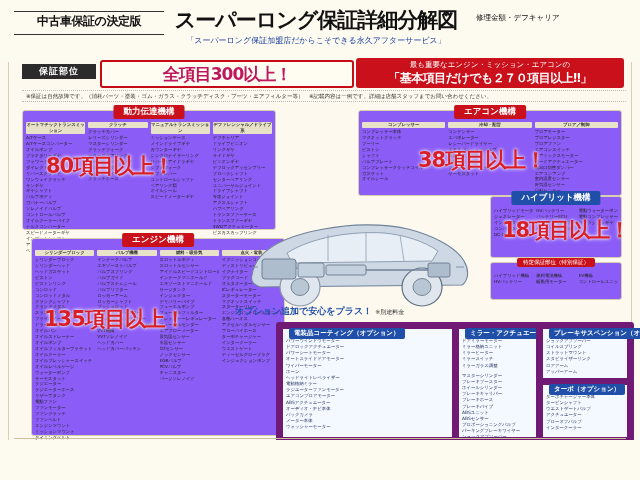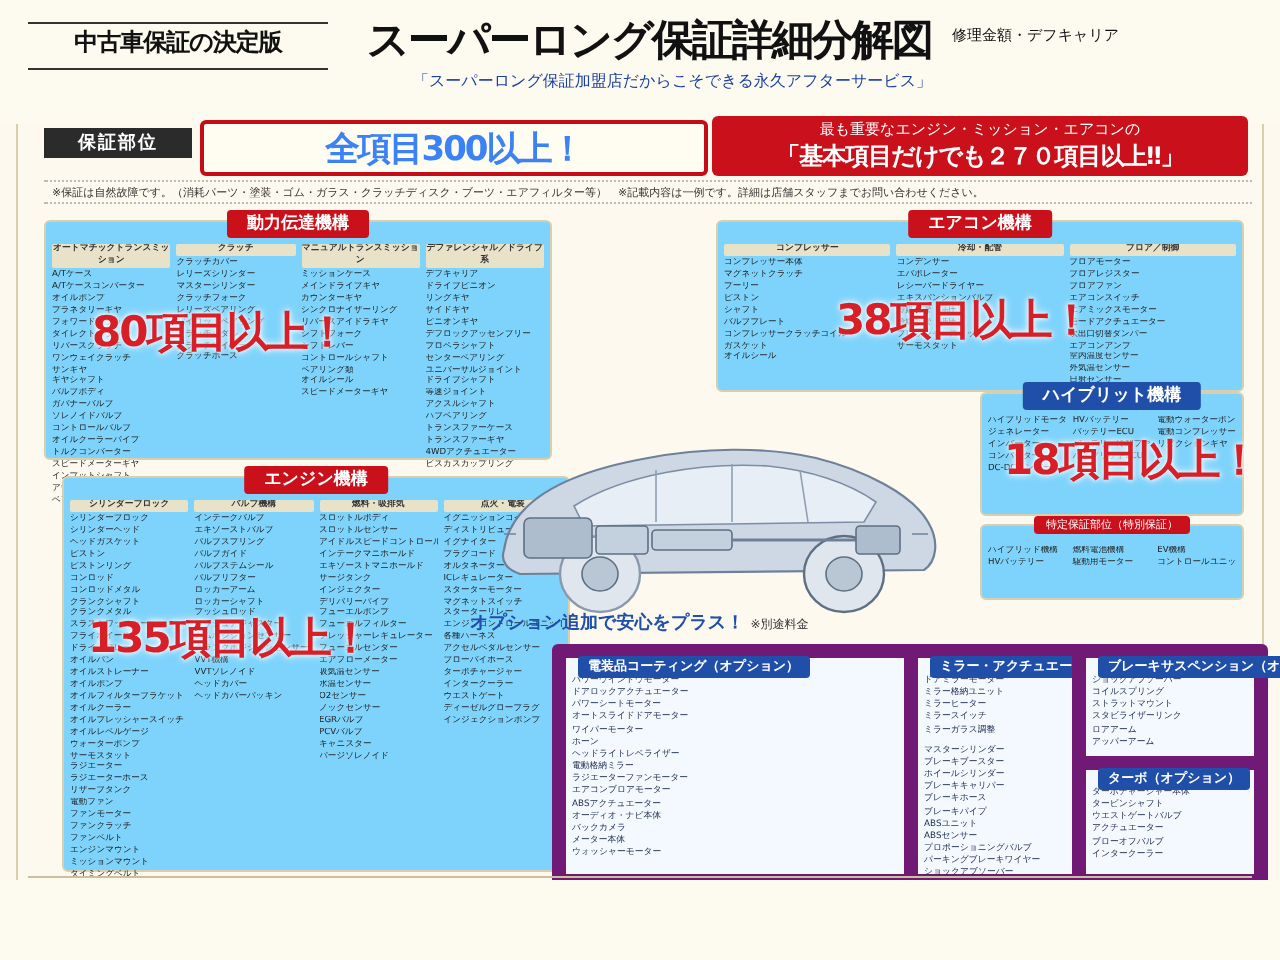--- a/index.html
+++ b/index.html
@@ -5,40 +5,40 @@
   html,body{margin:0;padding:0;}
   body{width:640px;height:480px;background:#ffffff;font-family:"DejaVu Sans",sans-serif;overflow:hidden;}
   #page{position:relative;width:640px;height:480px;background:#fdf9ee;}
 
   
   .hdr{position:absolute;left:0;top:0;width:640px;height:62px;background:#fdfaf0;}
   .hdr-left{position:absolute;left:14px;top:13px;width:150px;text-align:center;}
   .hdr-left .t1{font-size:12px;font-weight:bold;color:#111;letter-spacing:-0.5px;}
   .hdr-left .rule{position:absolute;left:0;top:-2px;width:150px;height:1px;background:#333;}
   .hdr-left .rule2{position:absolute;left:0;top:21px;width:150px;height:1px;background:#333;}
-  .hdr-title{position:absolute;left:166px;top:6px;width:300px;text-align:right;}
+  .hdr-title{position:absolute;left:166px;top:6px;width:300px;text-align:center;}
   .hdr-title .main{font-size:21px;font-weight:bold;color:#111;letter-spacing:-1px;white-space:nowrap;}
   .hdr-title .sub{font-size:8px;color:#1a3fa0;margin-top:1px;white-space:nowrap;}
   .hdr-right{position:absolute;left:476px;top:12px;font-size:7.5px;color:#111;line-height:1.5;}
 
   
   .badge{position:absolute;left:22px;top:64px;width:74px;height:15px;background:#2b2b2b;color:#fff;font-size:9px;font-weight:bold;
          display:flex;align-items:center;justify-content:center;letter-spacing:1px;}
   .allitems{position:absolute;left:100px;top:60px;width:250px;height:24px;border:2px solid #c40b16;border-radius:3px;background:#fffdf2;
             display:flex;align-items:center;justify-content:center;}
-  .allitems span{font-size:17px;font-weight:bold;color:#3b82f6;letter-spacing:-1px;}
+  .allitems span{font-size:17px;font-weight:bold;color:#be185d;letter-spacing:-1px;}
   .rbanner{position:absolute;left:356px;top:58px;width:268px;height:30px;background:#c9101b;border-radius:3px;color:#fff;
            display:flex;flex-direction:column;align-items:center;justify-content:center;}
   .rbanner .l1{font-size:7.5px;}
   .rbanner .l2{font-size:12px;font-weight:bold;letter-spacing:-0.5px;}
   .notebar{position:absolute;left:22px;top:90px;width:600px;height:10px;font-size:5.5px;color:#333;
            border-top:1px dotted #bbb;border-bottom:1px dotted #bbb;display:flex;align-items:center;padding-left:4px;}
 
   
-  .panel{position:absolute;background:#7dd3fc;border:1px solid #d8cfae;border-radius:3px;}
+  .panel{position:absolute;background:#8b5cf6;border:1px solid #d8cfae;border-radius:3px;}
   .ptitle{position:absolute;left:50%;transform:translateX(-50%);background:#c9101b;color:#fff;font-size:8.5px;font-weight:bold;
           border-radius:2px;padding:1px 10px;white-space:nowrap;}
   .ptitle.blue{background:#1f4fa8;}
   .cols{display:flex;gap:3px;padding:3px;}
   .col{flex:1;font-size:4.3px;line-height:1.38;color:#222;overflow:hidden;}
   .col .ch{display:block;background:#e8e2c9;color:#333;font-size:4.4px;font-weight:bold;text-align:center;margin-bottom:1px;border-radius:1px;}
   .col div.it{white-space:nowrap;overflow:hidden;text-overflow:clip;}
 
   
   .bignum{position:absolute;font-size:21px;font-weight:bold;color:#d81f28;letter-spacing:-1px;text-shadow:0 0 2px #fff,0 0 4px #fff;}

